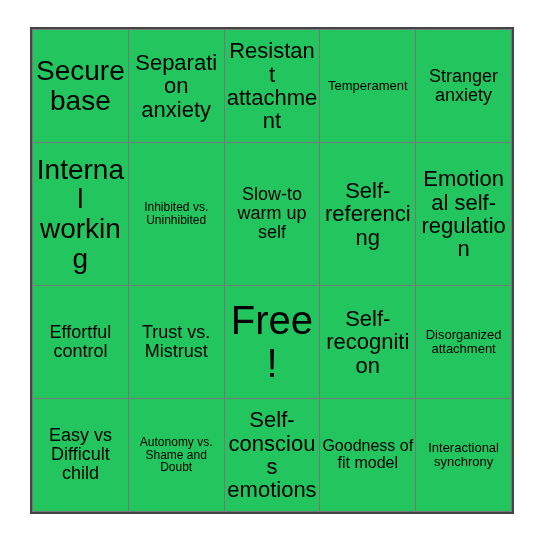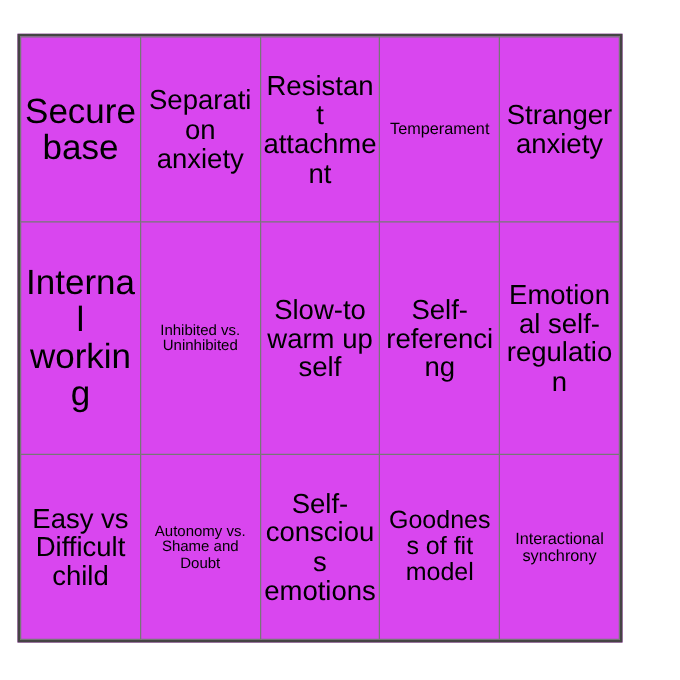--- a/index.html
+++ b/index.html
@@ -11,27 +11,27 @@
   body {
     width: 544px;
     height: 544px;
     overflow: hidden;
     font-family: "Liberation Sans", sans-serif;
     color: #000000;
   }
 
   #bingo-card {
     position: absolute;
-    left: 14px;
+    left: 30px;
     top: 27px;
     width: 484px;
     height: 487px;
     box-sizing: border-box;
     border: 2px solid #444444;
-    background: #d946ef;
+    background: #22c55e;
   }
 
   table.bingo-grid {
     width: 100%;
     height: 100%;
     border-collapse: collapse;
     table-layout: fixed;
   }
 
   table.bingo-grid td {
@@ -44,22 +44,22 @@
     line-height: 1.06;
     color: #000000;
     overflow: hidden;
     word-wrap: break-word;
   }
 
   
   .fs-xs   { font-size: 13px; }
   .fs-s    { font-size: 12px; }
   .fs-sm   { font-size: 22px; }
-  .fs-m    { font-size: 20px; }
-  .fs-ml   { font-size: 22px; }
+  .fs-m    { font-size: 16px; }
+  .fs-ml   { font-size: 18px; }
   .fs-xl   { font-size: 28px; }
   .fs-xxl  { font-size: 32px; }
   .fs-free { font-size: 40px; }
   .tight   { line-height: 1.0; }
 </style>
 </head>
 <body>
 
 <div id="bingo-card">
   <table class="bingo-grid">
@@ -72,20 +72,27 @@
         <td class="fs-ml">Stranger anxiety</td>
       </tr>
       <tr>
         <td class="fs-xl">Internal working</td>
         <td class="fs-s">Inhibited vs. Uninhibited</td>
         <td class="fs-ml">Slow-to warm up self</td>
         <td class="fs-sm">Self-referencing</td>
         <td class="fs-sm">Emotional self-regulation</td>
       </tr>
       <tr>
+        <td class="fs-ml">Effortful control</td>
+        <td class="fs-ml">Trust vs. Mistrust</td>
+        <td class="fs-free tight">Free!</td>
+        <td class="fs-sm">Self-recognition</td>
+        <td class="fs-xs">Disorganized attachment</td>
+      </tr>
+      <tr>
         <td class="fs-ml">Easy vs Difficult child</td>
         <td class="fs-s">Autonomy vs. Shame and Doubt</td>
         <td class="fs-sm">Self-conscious emotions</td>
         <td class="fs-m">Goodness of fit model</td>
         <td class="fs-xs">Interactional synchrony</td>
       </tr>
     </tbody>
   </table>
 </div>
 

